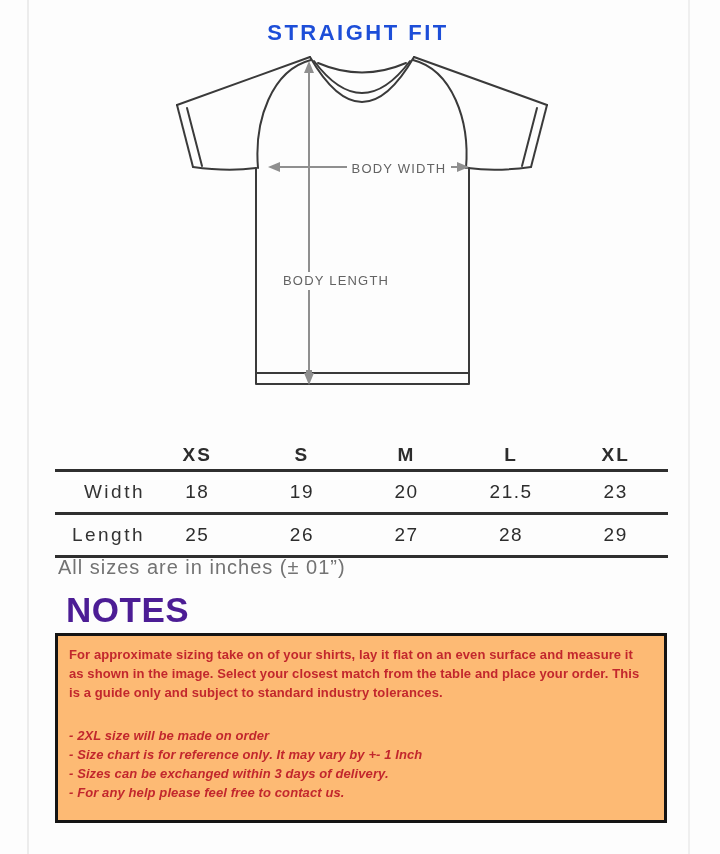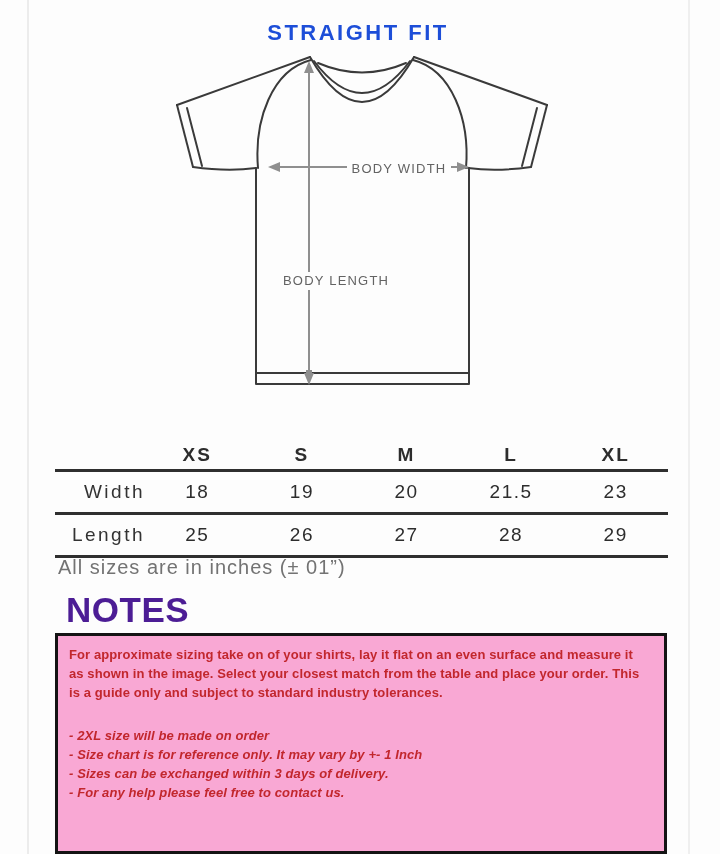--- a/index.html
+++ b/index.html
@@ -24,22 +24,22 @@
   .tdata-row{height:40px;border-bottom:3px solid #2f2f2f;}
   .tcell{text-align:center;font-size:19px;letter-spacing:1.5px;}
   .thcell{font-weight:bold;letter-spacing:2px;}
   .tlabel{text-align:right;font-size:19px;letter-spacing:2.5px;padding-left:3px;color:#333;}
 
   .units-note{position:absolute;left:58px;top:556px;font-size:20px;letter-spacing:1px;color:#737373;}
 
   .notes-heading{position:absolute;left:58px;top:590px;font-size:35px;font-weight:bold;
                  letter-spacing:0.5px;color:#4c1d95;margin-left:8px;}
 
-  .notes-box{position:absolute;left:55px;top:633px;width:612px;height:221px;
-             border:3px solid #141414;background:#f9a8d4;box-sizing:border-box;
+  .notes-box{position:absolute;left:55px;top:633px;width:612px;height:190px;
+             border:3px solid #141414;background:#fdba74;box-sizing:border-box;
              padding:9px 18px 0 11px;color:#c2272d;}
   .notes-para{font-size:13px;line-height:19px;letter-spacing:0.1px;font-weight:bold;}
   .notes-bullets{margin-top:24px;font-style:italic;}
   .notes-bullet{font-size:13px;line-height:19px;letter-spacing:0.1px;font-weight:bold;}
 </style>
 </head>
 <body>
 
 <div class="canvas">
 

